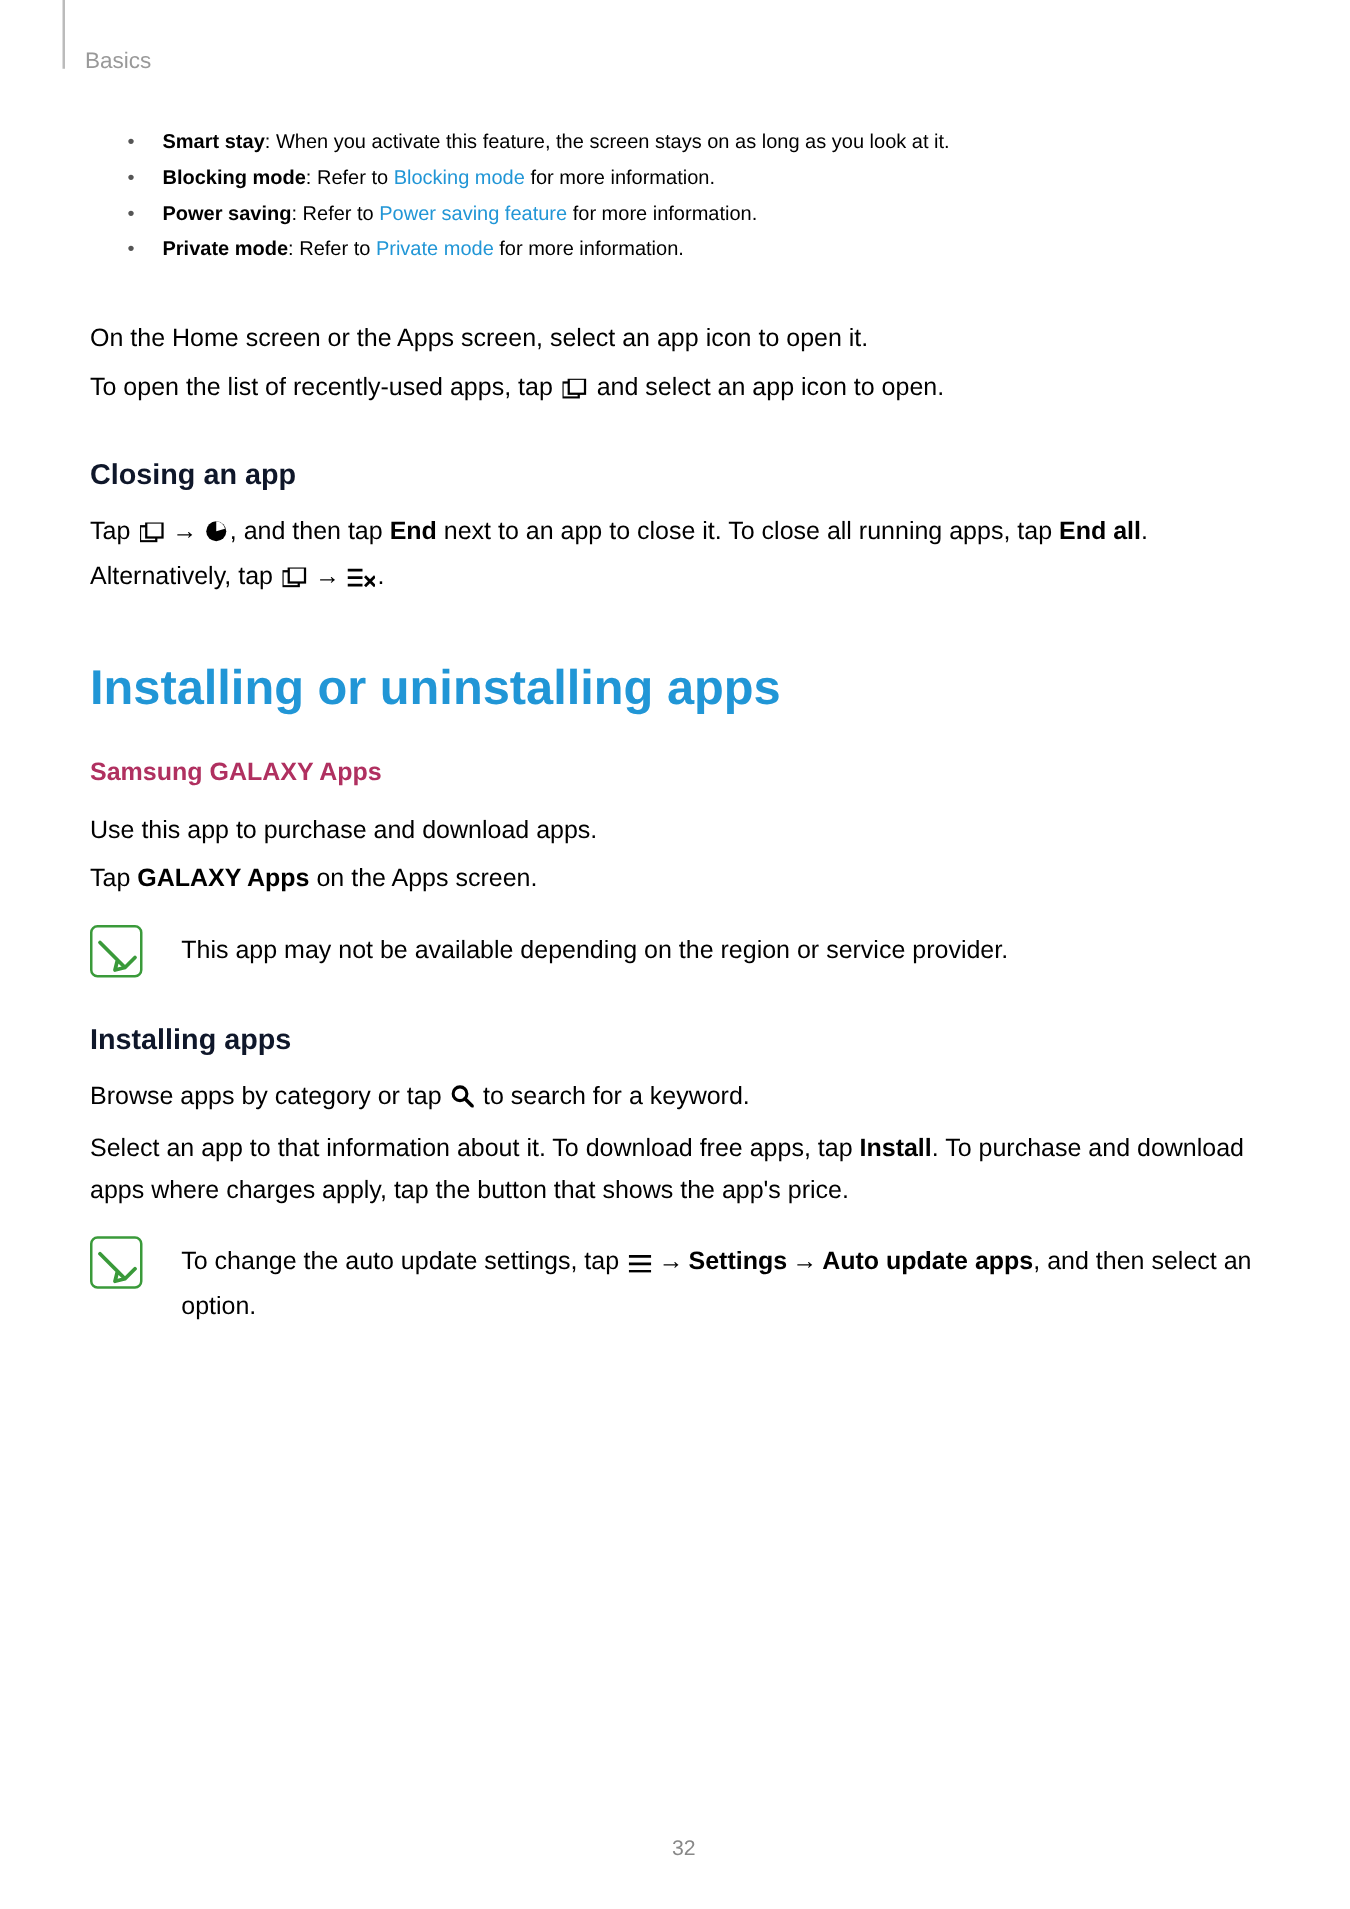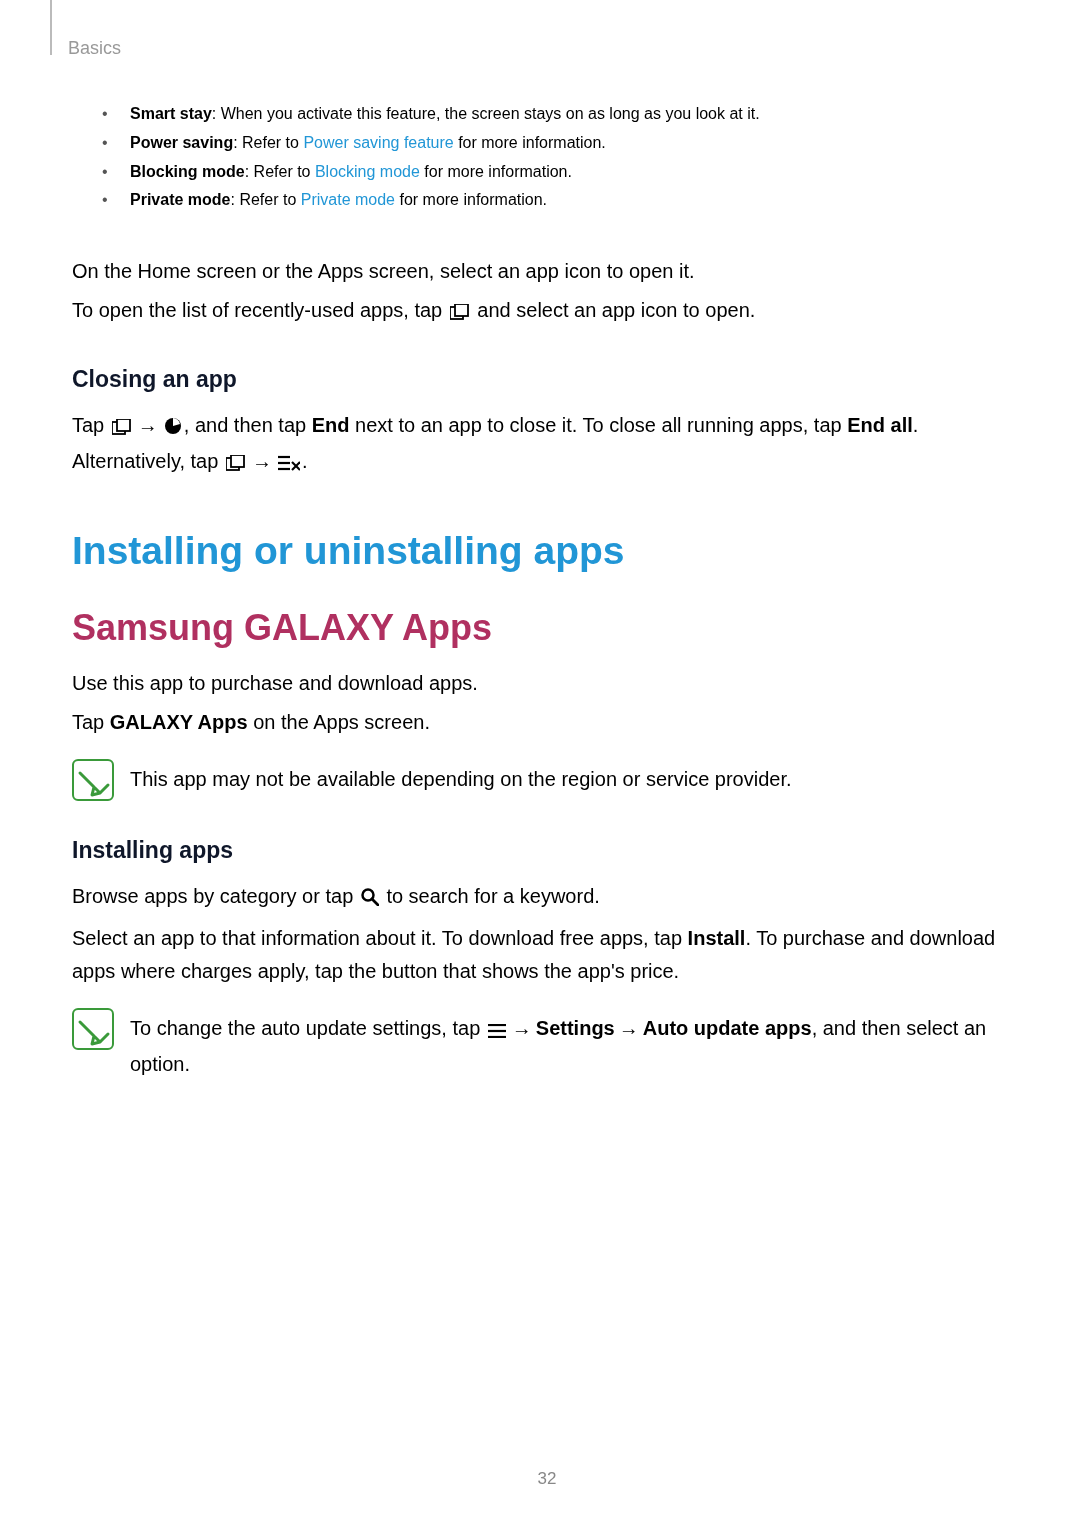--- a/index.html
+++ b/index.html
@@ -58,42 +58,42 @@
       color: #2196d6;
     }
     .h1 {
       font-size: 39px;
       font-weight: 600;
       color: #2196d6;
       margin-top: 48px;
       margin-bottom: 22px;
     }
     .h2 {
-      font-size: 36px;
+      font-size: 20px;
       font-weight: 600;
       color: #b03060;
       margin-top: 34px;
       margin-bottom: 18px;
     }
     .h3 {
       font-size: 23px;
       font-weight: 600;
       color: #0f172a;
       margin-top: 36px;
       margin-bottom: 16px;
     }
     .body-text {
       font-size: 20px;
       line-height: 1.65;
       margin-bottom: 6px;
     }
     .note-row {
       display: flex;
       align-items: flex-start;
-      gap: 16px;
+      gap: 31px;
       margin-top: 18px;
       margin-bottom: 10px;
     }
     .note-icon-box {
       flex-shrink: 0;
       width: 42px;
       height: 42px;
       border: 2.5px solid #3a9a3a;
       border-radius: 6px;
       position: relative;
@@ -128,24 +128,24 @@
 <div class="header-line"></div>
 <div class="breadcrumb">Basics</div>
 
 <div class="content">
 
   <div class="bullet-list">
     <div class="bullet-item">
       <span class="bold">Smart stay</span><span>: When you activate this feature, the screen stays on as long as you look at it.</span>
     </div>
     <div class="bullet-item">
+      <span class="bold">Blocking mode</span><span>: Refer to </span><span class="link">Blocking mode</span><span> for more information.</span>
+    </div>
+    <div class="bullet-item">
       <span class="bold">Power saving</span><span>: Refer to </span><span class="link">Power saving feature</span><span> for more information.</span>
-    </div>
-    <div class="bullet-item">
-      <span class="bold">Blocking mode</span><span>: Refer to </span><span class="link">Blocking mode</span><span> for more information.</span>
     </div>
     <div class="bullet-item">
       <span class="bold">Private mode</span><span>: Refer to </span><span class="link">Private mode</span><span> for more information.</span>
     </div>
   </div>
 
   <p class="body-text">On the Home screen or the Apps screen, select an app icon to open it.</p>
   <p class="body-text">
     <span>To open the list of recently-used apps, tap </span><span class="inline-icon"><svg width="20" height="16" viewBox="0 0 20 16">
           <rect x="0" y="3" width="13" height="12" fill="none" stroke="#000" stroke-width="1.8"></rect>

